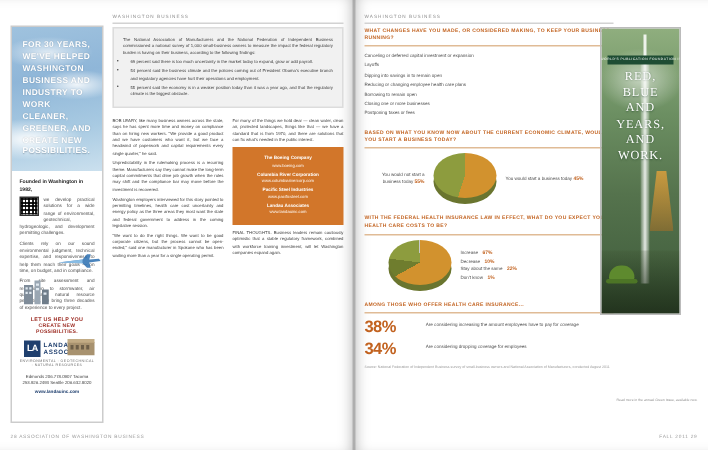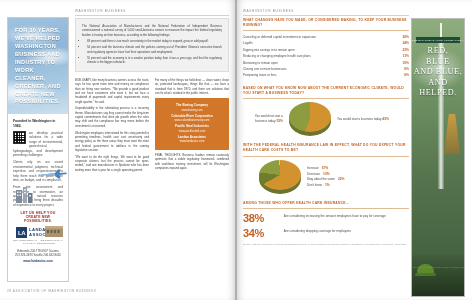--- a/index.html
+++ b/index.html
@@ -121,21 +121,21 @@
   .legend li { list-style:none; font-size:3.05px; color:#4b4b4b; line-height:1.68; display:flex; gap:3px; }
   .legend b { color:#c2621f; font-size:3.3px; }
 
   .bigstat { display:flex; align-items:flex-start; gap:20px; margin-bottom:4px; }
   .bigstat .num { font-size:11px; font-weight:700; color:#c2621f; line-height:1; letter-spacing:-.4px; }
   .bigstat .txt { font-size:3.05px; color:#4b4b4b; line-height:1.55; padding-top:1.5px; }
   .source { font-size:2.4px; color:#9a9a9a; line-height:1.5; margin-top:4px; }
 
   
   .cover {
-    position:absolute; right:7px; top:18px; width:54px; height:279px;
+    position:absolute; right:18px; top:18px; width:54px; height:192px;
     border:.5px solid #bbb; overflow:hidden;
     background:
       radial-gradient(ellipse 40px 30px at 50% 18%, rgba(255,255,255,.55) 0%, rgba(255,255,255,0) 70%),
       linear-gradient(180deg,#8fae7e 0%, #6c8f62 30%, #55734d 58%, #3d5a3a 100%);
   }
   .cover-band {
     position:absolute; left:4px; right:4px; top:18px; height:5.5px; background:#1e4d33;
     color:#fff; font-size:2.2px; letter-spacing:.35px; display:flex;
     align-items:center; justify-content:center; text-transform:uppercase; white-space:nowrap;
   }
@@ -381,21 +381,21 @@
     <div class="cover">
       <div class="cover-spire"></div>
       <div class="cover-tower"></div>
       <div class="cover-crane"></div>
       <div class="cover-ground"></div>
       <div class="cover-hat"></div>
       <div class="cover-band">The World's Publication Foundation Issue</div>
       <div class="cover-title">
         <div>RED,</div>
         <div>BLUE</div>
-        <div>AND BLUE,</div>
-        <div>AND HELPED.</div>
+        <div>AND YEARS,</div>
+        <div>AND WORK.</div>
       </div>
     </div>
     <div class="cover-cap">Read more in the annual Green Issue, available now.</div>
   </div>
 
   <div class="gutter"></div>
 </div>
 
 </body></html>

